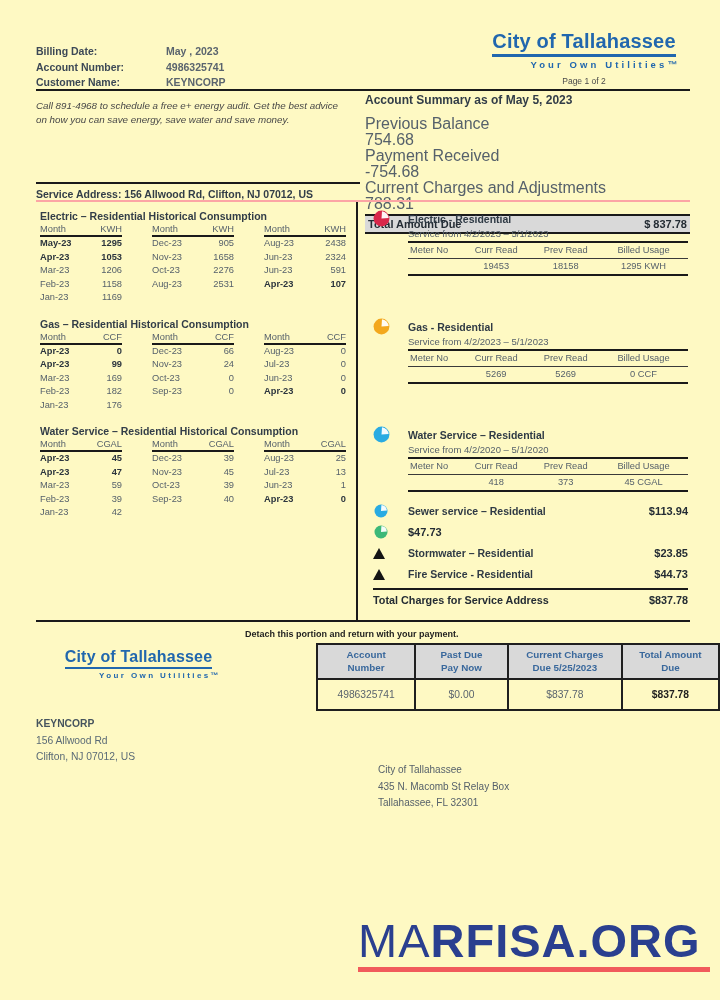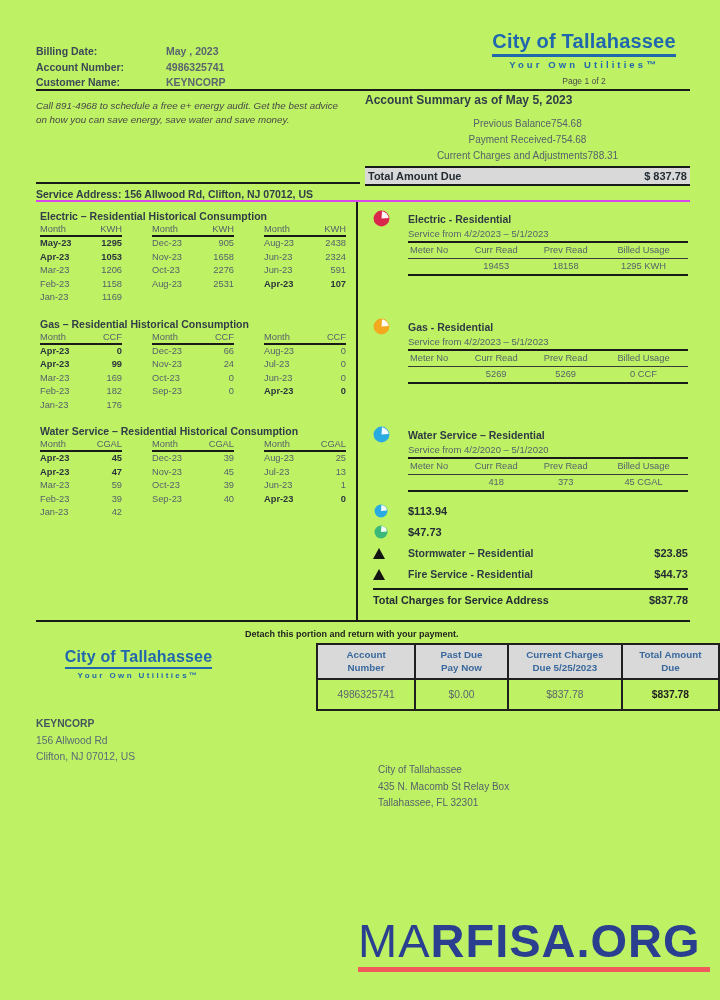--- a/index.html
+++ b/index.html
@@ -1,54 +1,54 @@
 <!DOCTYPE html>
 <html><head>
 <meta charset="utf-8">
 <style>
   html,body{margin:0;padding:0;background:#ffffff;}
-  .page{position:relative;width:720px;height:1000px;background:#bef264;overflow:hidden;
+  .page{position:relative;width:720px;height:1000px;background:#fef9c3;overflow:hidden;
         font-family:"Liberation Sans",sans-serif;color:#56616b;}
 
   
   .billing-info{position:absolute;left:36px;top:44px;}
   .kv-row{display:flex;font-size:10.5px;line-height:15.5px;}
   .kv-label{width:130px;font-weight:bold;color:#3c4856;}
   .kv-value{color:#5a646e;font-weight:bold;}
 
   
   .brand{text-align:center;}
   .brand-top{position:absolute;left:488px;top:30px;width:192px;}
   .brand-name{display:inline-block;font-weight:bold;color:#2167ae;border-bottom:3px solid #2167ae;
               padding-bottom:1px;letter-spacing:0.2px;}
   .brand-top .brand-name{font-size:20px;}
-  .brand-tagline{font-weight:bold;color:#2167ae;margin-top:2px;}
+  .brand-tagline{font-weight:bold;color:#2167ae;margin-top:2px;text-align:right;}
   .brand-top .brand-tagline{font-size:9.5px;letter-spacing:3.1px;}
   .page-label{position:absolute;left:488px;top:76px;width:192px;text-align:center;
               font-size:8.5px;color:#4a4a4a;}
 
   .rule-top{position:absolute;left:36px;top:89px;width:654px;height:2px;background:#1a1a1a;}
 
   .promo{position:absolute;left:36px;top:99px;width:305px;font-style:italic;
          font-size:9.8px;line-height:14px;color:#474747;}
 
   
   .account-summary{position:absolute;left:365px;top:93px;width:325px;}
   .sum-title{font-weight:bold;font-size:12px;color:#323d48;margin-bottom:9px;}
-  .sum-row{display:flex;justify-content:center;font-size:10px;line-height:16px;color:#56616b;}
+  .sum-row{display:flex;justify-content:flex-end;font-size:16px;line-height:16px;color:#56616b;flex-direction:column;}
   .sum-total{display:flex;justify-content:space-between;background:#d9d9d9;margin-top:2px;
              border-top:2px solid #1a1a1a;border-bottom:2px solid #1a1a1a;
              font-weight:bold;font-size:11px;color:#242c34;padding:2px 3px;}
 
   .service-address{position:absolute;left:36px;top:182px;width:324px;border-top:2px solid #1a1a1a;
                    padding-top:4px;font-weight:bold;font-size:10.5px;color:#323d48;}
 
   
   .content-box{position:absolute;left:36px;top:200px;width:654px;height:418px;
-               border-top:2px solid #d946ef;border-bottom:2px solid #1a1a1a;display:flex;box-sizing:content-box;}
+               border-top:2px solid #fca5a5;border-bottom:2px solid #1a1a1a;display:flex;box-sizing:content-box;}
   .left-pane{width:322px;border-right:2px solid #1a1a1a;padding:8px 4px 0 4px;box-sizing:border-box;}
   .right-pane{flex:1;padding:8px 2px 0 15px;box-sizing:border-box;}
 
   
   .ht-block{margin-bottom:13px;}
   .ht-title{font-weight:bold;font-size:10.5px;color:#323d48;margin-bottom:2px;}
   .ht-groups{display:flex;gap:30px;}
   .ht-group{width:82px;}
   .ht-head{display:flex;justify-content:space-between;font-size:9.3px;color:#56616b;
            border-bottom:2px solid #1a1a1a;padding-bottom:1px;}
@@ -465,20 +465,21 @@
           </div>
         </div>
       <div class="charges">
           <div class="chg-row">
             <span class="chg-icon">
               <svg viewBox="0 0 20 20" width="100%" height="100%">
                 <circle cx="10" cy="10" r="9.3" fill="#29abe2"></circle>
                 <path d="M10.6 1.6 A8.6 8.6 0 0 1 18.4 9.4 L10 10 Z" fill="#ffffff" opacity="0.95"></path>
               </svg>
             </span>
+            <span class="chg-label">Sewer service – Residential</span>
             <span class="chg-amount">$113.94</span>
           </div>
           <div class="chg-row">
             <span class="chg-icon">
               <svg viewBox="0 0 20 20" width="100%" height="100%">
                 <circle cx="10" cy="10" r="9.3" fill="#3cb878"></circle>
                 <path d="M10.6 1.6 A8.6 8.6 0 0 1 18.4 9.4 L10 10 Z" fill="#ffffff" opacity="0.95"></path>
               </svg>
             </span>
             <span class="chg-amount">$47.73</span>

